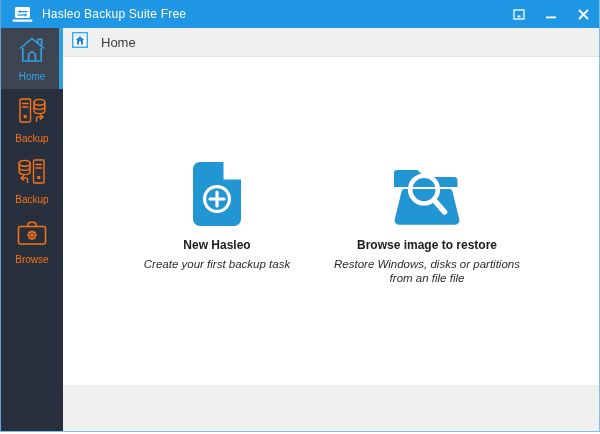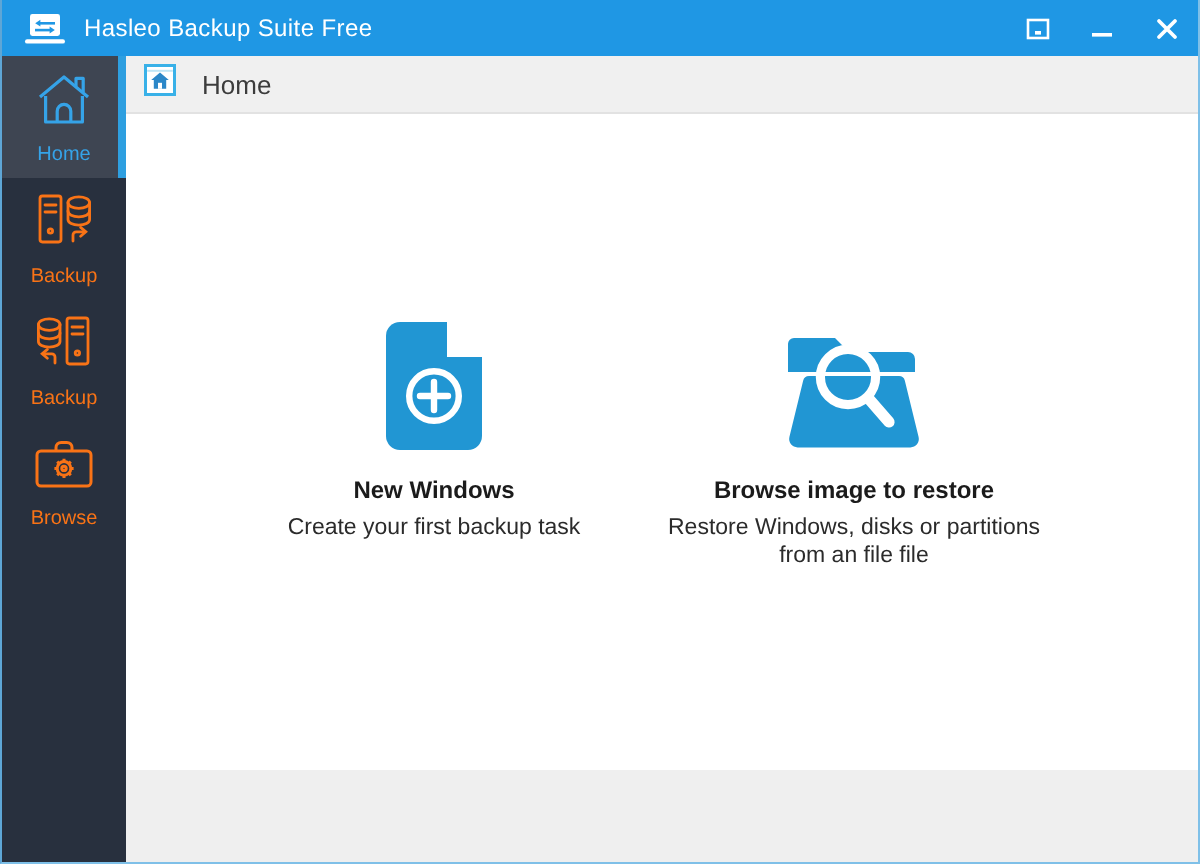--- a/index.html
+++ b/index.html
@@ -39,21 +39,21 @@
   .content { flex:1; background:#fff; position:relative; }
   .footer  { flex:0 0 46px; background:#efefef; }
 
   
   .action { position:absolute; top:108px; width:230px; transform:translateX(-50%);
             text-align:center; cursor:pointer; }
   .action-new     { left:154px; }
   .action-browse  { left:364px; }
   .action-iconbox { height:66px; display:flex; align-items:flex-end; justify-content:center; }
   .action-title { margin-top:7px; font-size:12px; font-weight:bold; color:#1b1b1b; }
-  .action-sub { margin:5px auto 0; font-size:11.5px; line-height:14px; color:#2b2b2b; width:196px; }
+  .action-sub { margin:5px auto 0; font-size:11.5px; line-height:14px; color:#2b2b2b; width:196px;font-style:italic; }
 </style>
 </head>
 <body>
 
 <div class="window">
 
   <div class="titlebar">
     <span class="app-icon">
       <svg width="21" height="17" viewBox="0 0 21 17">
         <rect x="3" y="1" width="15" height="11" rx="1.2" fill="#fff"></rect>
@@ -171,21 +171,21 @@
           <div class="action-iconbox">
             <span>
               <svg width="48" height="66" viewBox="0 0 48 66">
                 <path d="M7 1 H31 L48 18 V58 a7 7 0 0 1 -7 7 H7 a7 7 0 0 1 -7 -7 V8 a7 7 0 0 1 7 -7 Z" fill="#2196d3"></path>
                 <path d="M30.5 0 L49 18.5 H30.5 Z" fill="#ffffff"></path>
                 <circle cx="24" cy="38" r="12.4" fill="none" stroke="#fff" stroke-width="3.2"></circle>
                 <path d="M24 31 v14 M17 38 h14" stroke="#fff" stroke-width="3.2" stroke-linecap="round"></path>
               </svg>
             </span>
           </div>
-          <div class="action-title">New Windows</div>
+          <div class="action-title">New Hasleo</div>
           <div class="action-sub">Create your first backup task</div>
         </div>
 
         <div class="action action-browse">
           <div class="action-iconbox">
             <span>
               <svg width="72" height="59" viewBox="0 0 72 59">
                 <path d="M6 2 h20.5 l7 7 H63 a3.5 3.5 0 0 1 3.5 3.5 V19 H3 V5 a3 3 0 0 1 3 -3 Z" fill="#2196d3"></path>
                 <path d="M13.5 21 H58.5 a3 3 0 0 1 2.9 2.3 L68.3 51.5 a4.2 4.2 0 0 1 -4.1 5.2 H7.8 a4.2 4.2 0 0 1 -4.1 -5.2 L10.6 23.3 A3 3 0 0 1 13.5 21 Z" fill="#2196d3"></path>
                 <circle cx="33" cy="21.5" r="13.8" fill="none" stroke="#fff" stroke-width="4.6"></circle>

